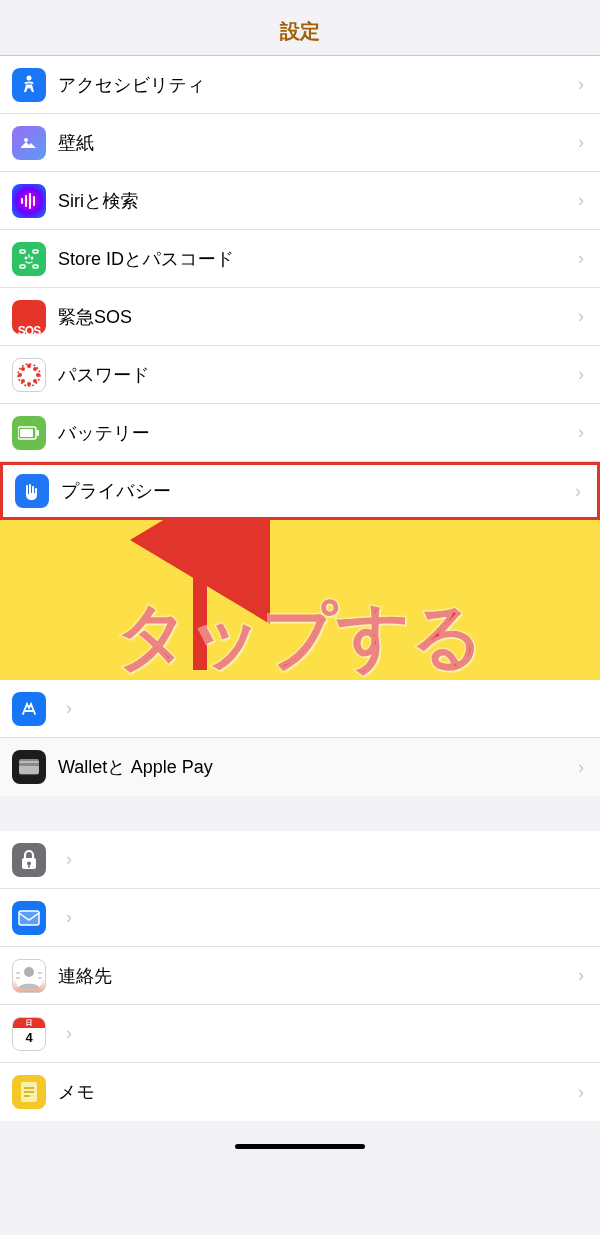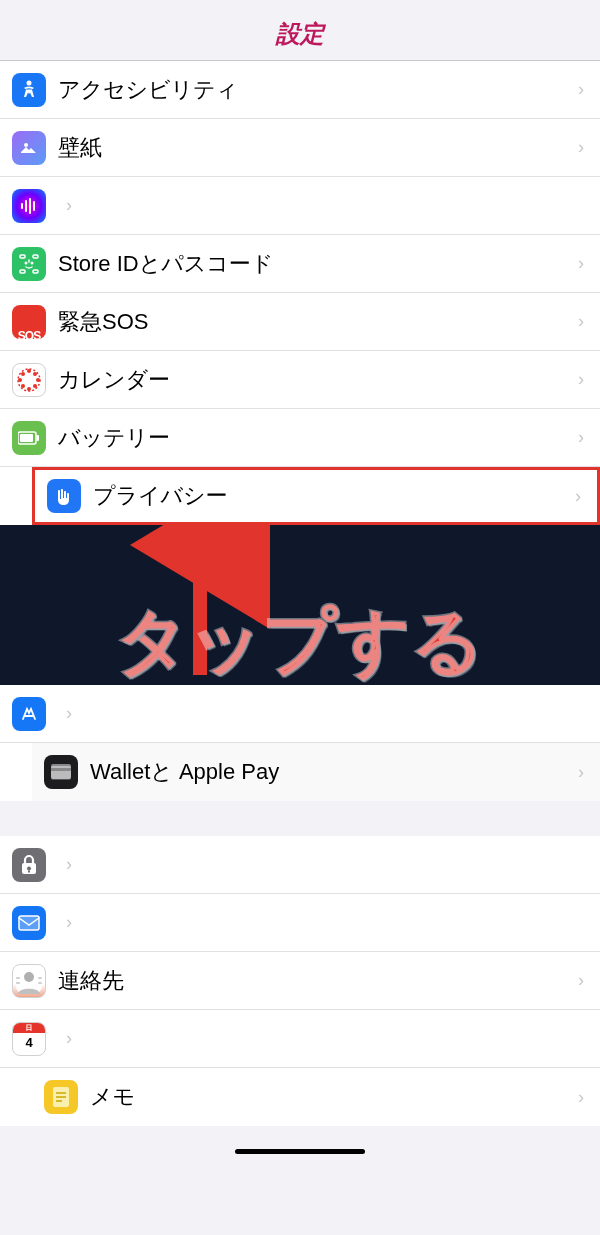--- a/index.html
+++ b/index.html
@@ -13,45 +13,43 @@
     }
 
     .header {
       background: #f2f2f7;
       text-align: center;
       padding: 18px 0 10px;
       border-bottom: 1px solid #c8c7cc;
     }
 
     .header-title {
-      font-size: 24px;
+      font-size: 20px;
       font-weight: 600;
-      color: #be185d;
-      font-style: italic;
+      color: #a16207;
     }
 
     .group-separator {
       height: 35px;
       background: #f2f2f7;
     }
 
     .settings-row {
       display: flex;
       align-items: center;
       padding: 0 16px 0 0;
       height: 58px;
       background: #fff;
       border-bottom: 1px solid #e0e0e5;
       position: relative;
       cursor: pointer;
     }
 
     .settings-row:last-child {
       border-bottom: none;
-      margin-left: 32px;
     }
 
     .icon-wrap {
       width: 58px;
       height: 58px;
       display: flex;
       align-items: center;
       justify-content: center;
       flex-shrink: 0;
     }
@@ -63,21 +61,21 @@
       display: flex;
       align-items: center;
       justify-content: center;
       font-size: 18px;
       color: #fff;
       overflow: hidden;
     }
 
     .row-label {
       flex: 1;
-      font-size: 22px;
+      font-size: 18px;
       color: #000;
     }
 
     .chevron {
       color: #c7c7cc;
       font-size: 18px;
       margin-left: 8px;
     }
     .ic-faceid { background: #2cc265; }
     .ic-sos { background: #e5352a; }
@@ -266,20 +264,21 @@
       <div class="icon-box ic-siri-inner">
 
         <svg width="20" height="20" viewBox="0 0 20 20">
           <rect x="2" y="7" width="2" height="6" rx="1" fill="white"></rect>
           <rect x="6" y="4" width="2" height="12" rx="1" fill="white"></rect>
           <rect x="10" y="2" width="2" height="16" rx="1" fill="white"></rect>
           <rect x="14" y="5" width="2" height="10" rx="1" fill="white"></rect>
         </svg>
       </div>
     </div>
+    <span class="row-label">Siriと検索</span>
     <span class="chevron">›</span>
   </div>
 
   <div class="settings-row">
     <div class="icon-wrap">
       <div class="icon-box ic-faceid">
         <svg width="22" height="22" viewBox="0 0 22 22" fill="none">
           <rect x="2" y="2" width="5" height="3" rx="1" stroke="white" stroke-width="1.5"></rect>
           <rect x="15" y="2" width="5" height="3" rx="1" stroke="white" stroke-width="1.5"></rect>
           <rect x="2" y="17" width="5" height="3" rx="1" stroke="white" stroke-width="1.5"></rect>
@@ -315,21 +314,21 @@
           <circle cx="13" cy="22" r="2" fill="#e5352a"></circle>
           <circle cx="4" cy="13" r="2" fill="#e5352a"></circle>
           <circle cx="22" cy="13" r="2" fill="#e5352a"></circle>
           <circle cx="7" cy="7" r="2" fill="#e5352a"></circle>
           <circle cx="19" cy="19" r="2" fill="#e5352a"></circle>
           <circle cx="19" cy="7" r="2" fill="#e5352a"></circle>
           <circle cx="7" cy="19" r="2" fill="#e5352a"></circle>
         </svg>
       </div>
     </div>
-    <span class="row-label">カレンダー</span>
+    <span class="row-label">パスワード</span>
     <span class="chevron">›</span>
   </div>
 
   <div class="settings-row">
     <div class="icon-wrap">
       <div class="icon-box ic-battery">
         <svg width="22" height="16" viewBox="0 0 22 16">
           <rect x="0" y="2" width="18" height="12" rx="2" fill="none" stroke="white" stroke-width="1.5"></rect>
           <rect x="18.5" y="5" width="2.5" height="6" rx="1" fill="white"></rect>
           <rect x="2" y="4" width="13" height="8" rx="1" fill="white"></rect>
@@ -347,21 +346,21 @@
         <svg width="22" height="22" viewBox="0 0 22 22" fill="white">
           <path d="M8 5 L8 14 L7 14 L7 6 C7 5.4 6.6 5 6 5 C5.4 5 5 5.4 5 6 L5 15 C5 18 7.5 20 10.5 20 C14 20 16 18 16 15 L16 9 C16 8.4 15.6 8 15 8 C14.4 8 14 8.4 14 9 L14 13 L13 13 L13 7 C13 6.4 12.6 6 12 6 C11.4 6 11 6.4 11 7 L11 13 L10 13 L10 5 C10 4.4 9.6 4 9 4 C8.4 4 8 4.4 8 5Z"></path>
         </svg>
       </div>
     </div>
     <span class="row-label">プライバシー</span>
     <span class="chevron">›</span>
   </div>
 </div>
 
-<div class="annotation-container" style="position:relative; height:160px; background:#0f172a;">
+<div class="annotation-container" style="position:relative; height:160px; background:#fde047;">
 
   <svg width="600" height="160" style="position:absolute;top:0;left:0;">
 
     <defs>
       <marker id="arrowhead" markerWidth="12" markerHeight="10" refX="6" refY="5" orient="auto">
         <path d="M0,10 L6,0 L12,10" fill="#e0342d"></path>
       </marker>
     </defs>
     <line x1="200" y1="150" x2="200" y2="20" stroke="#e0342d" stroke-width="14" marker-end="url(#arrowhead)"></line>
   </svg>

